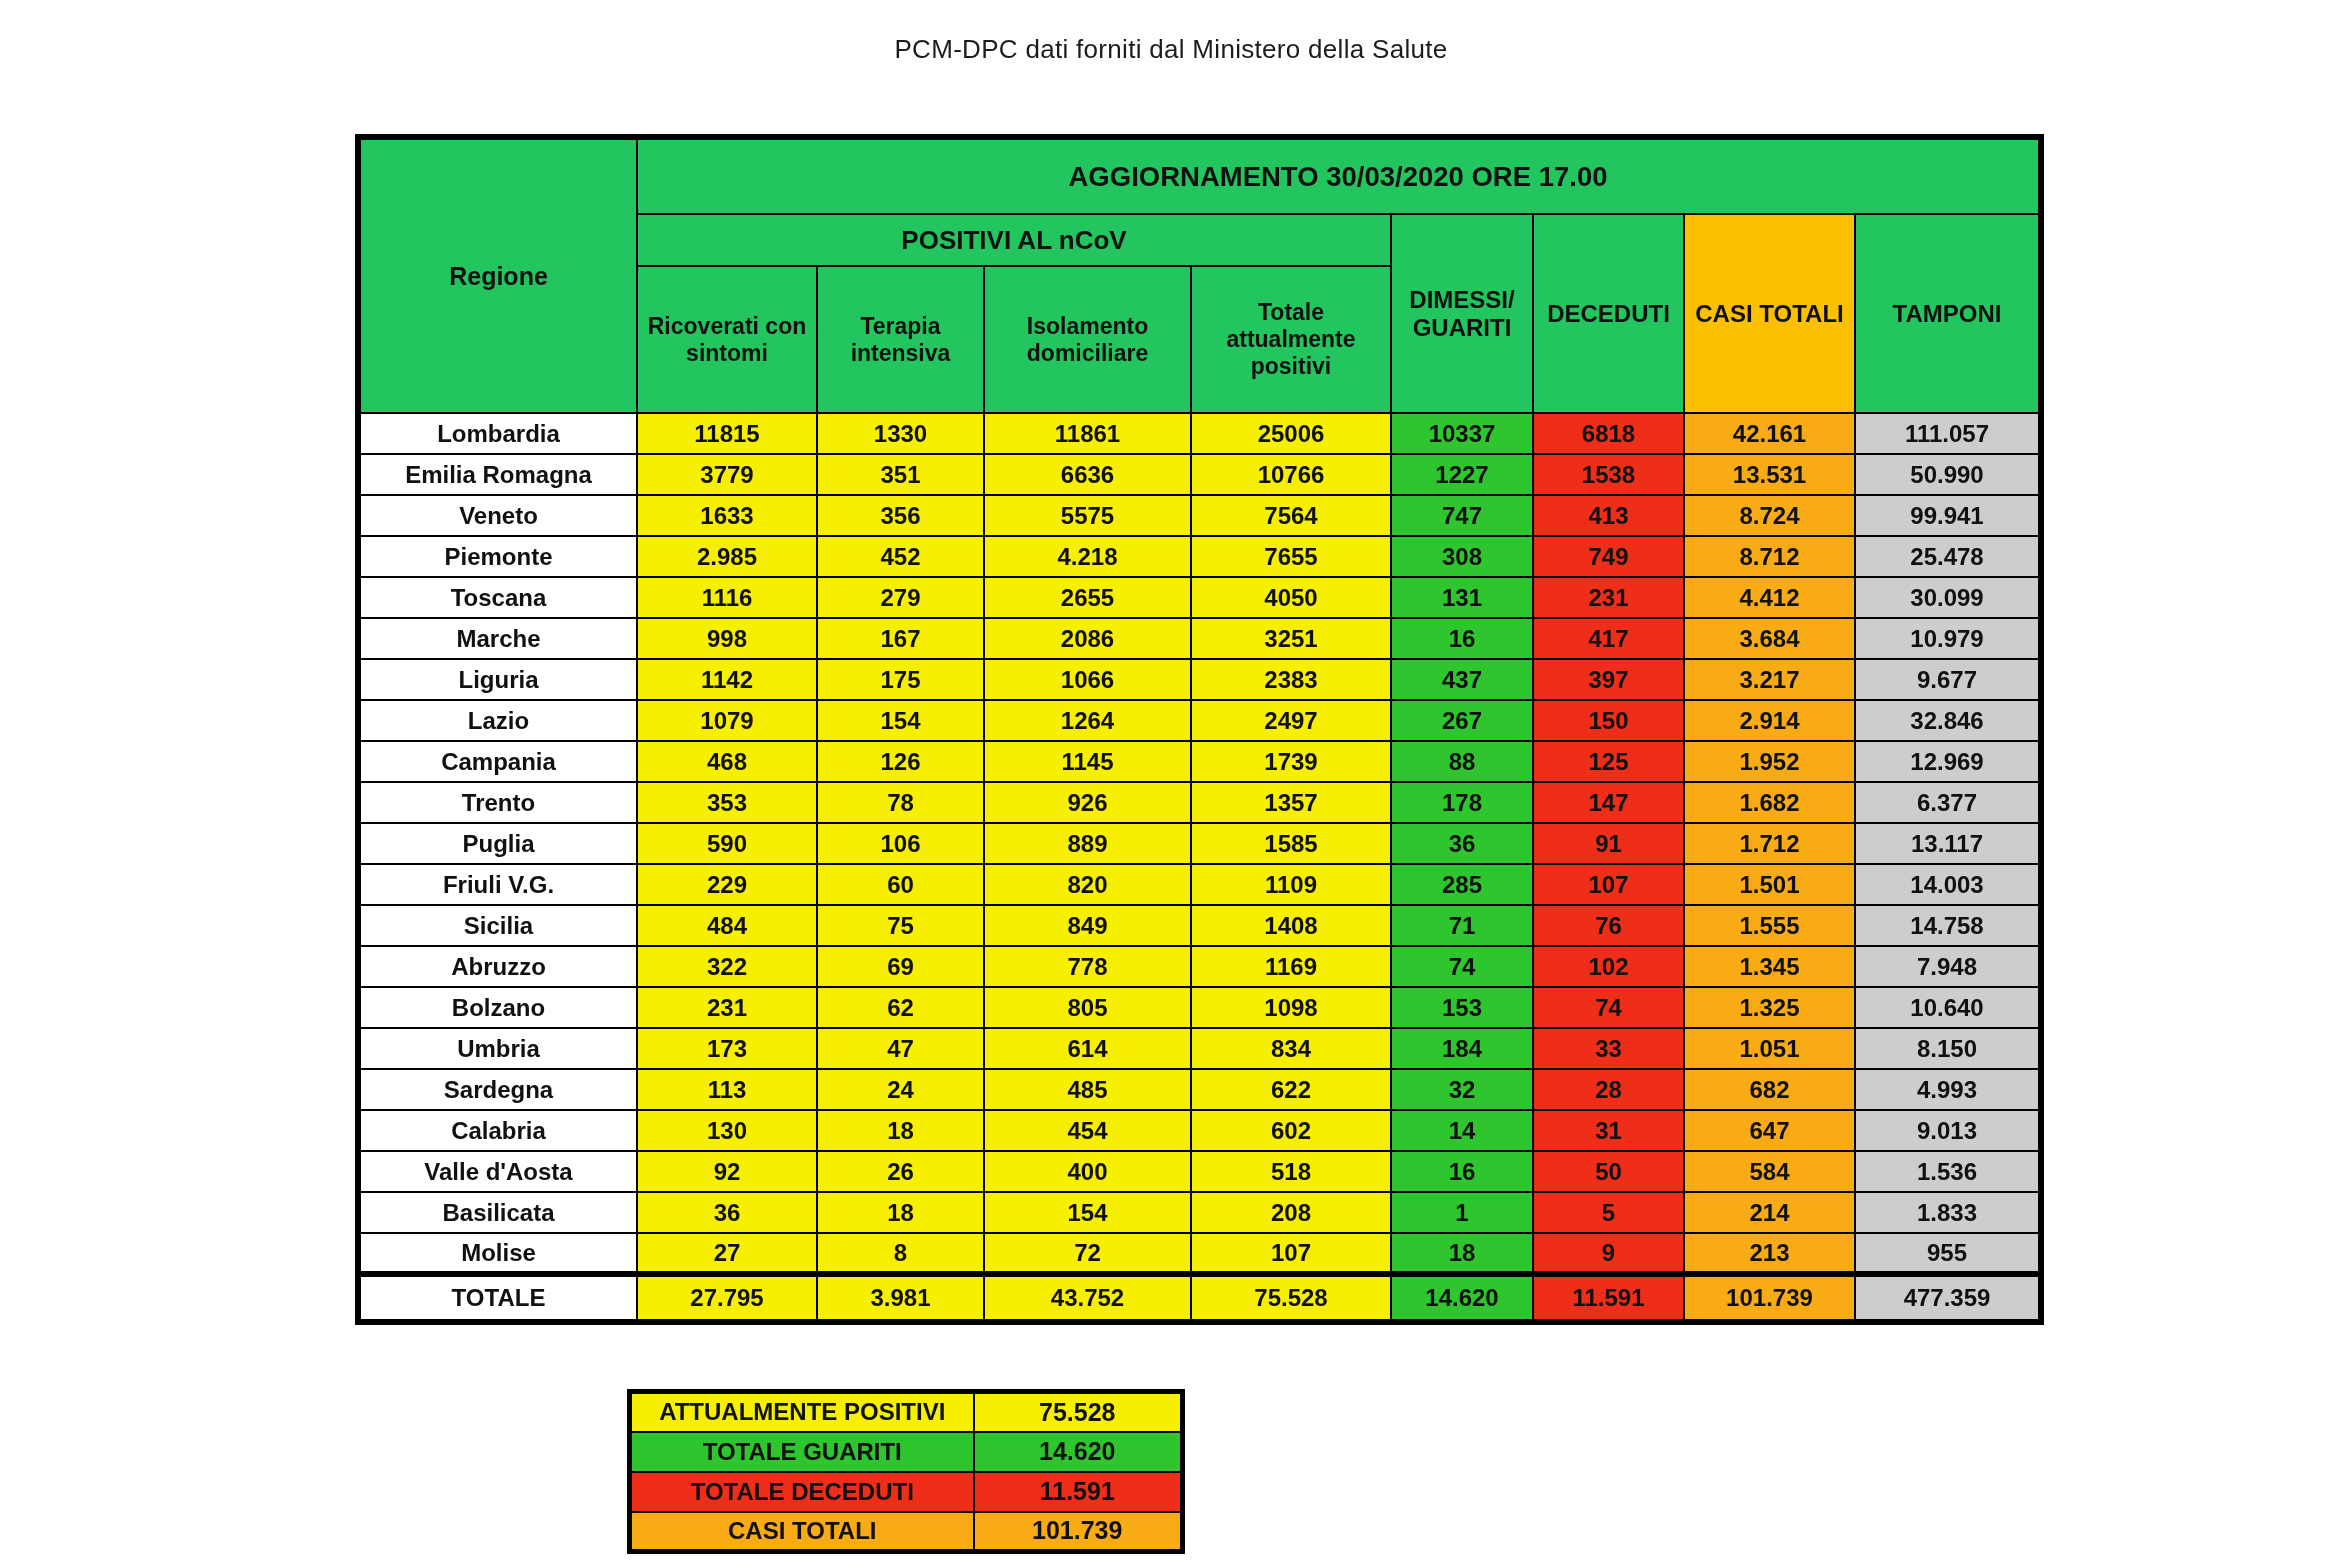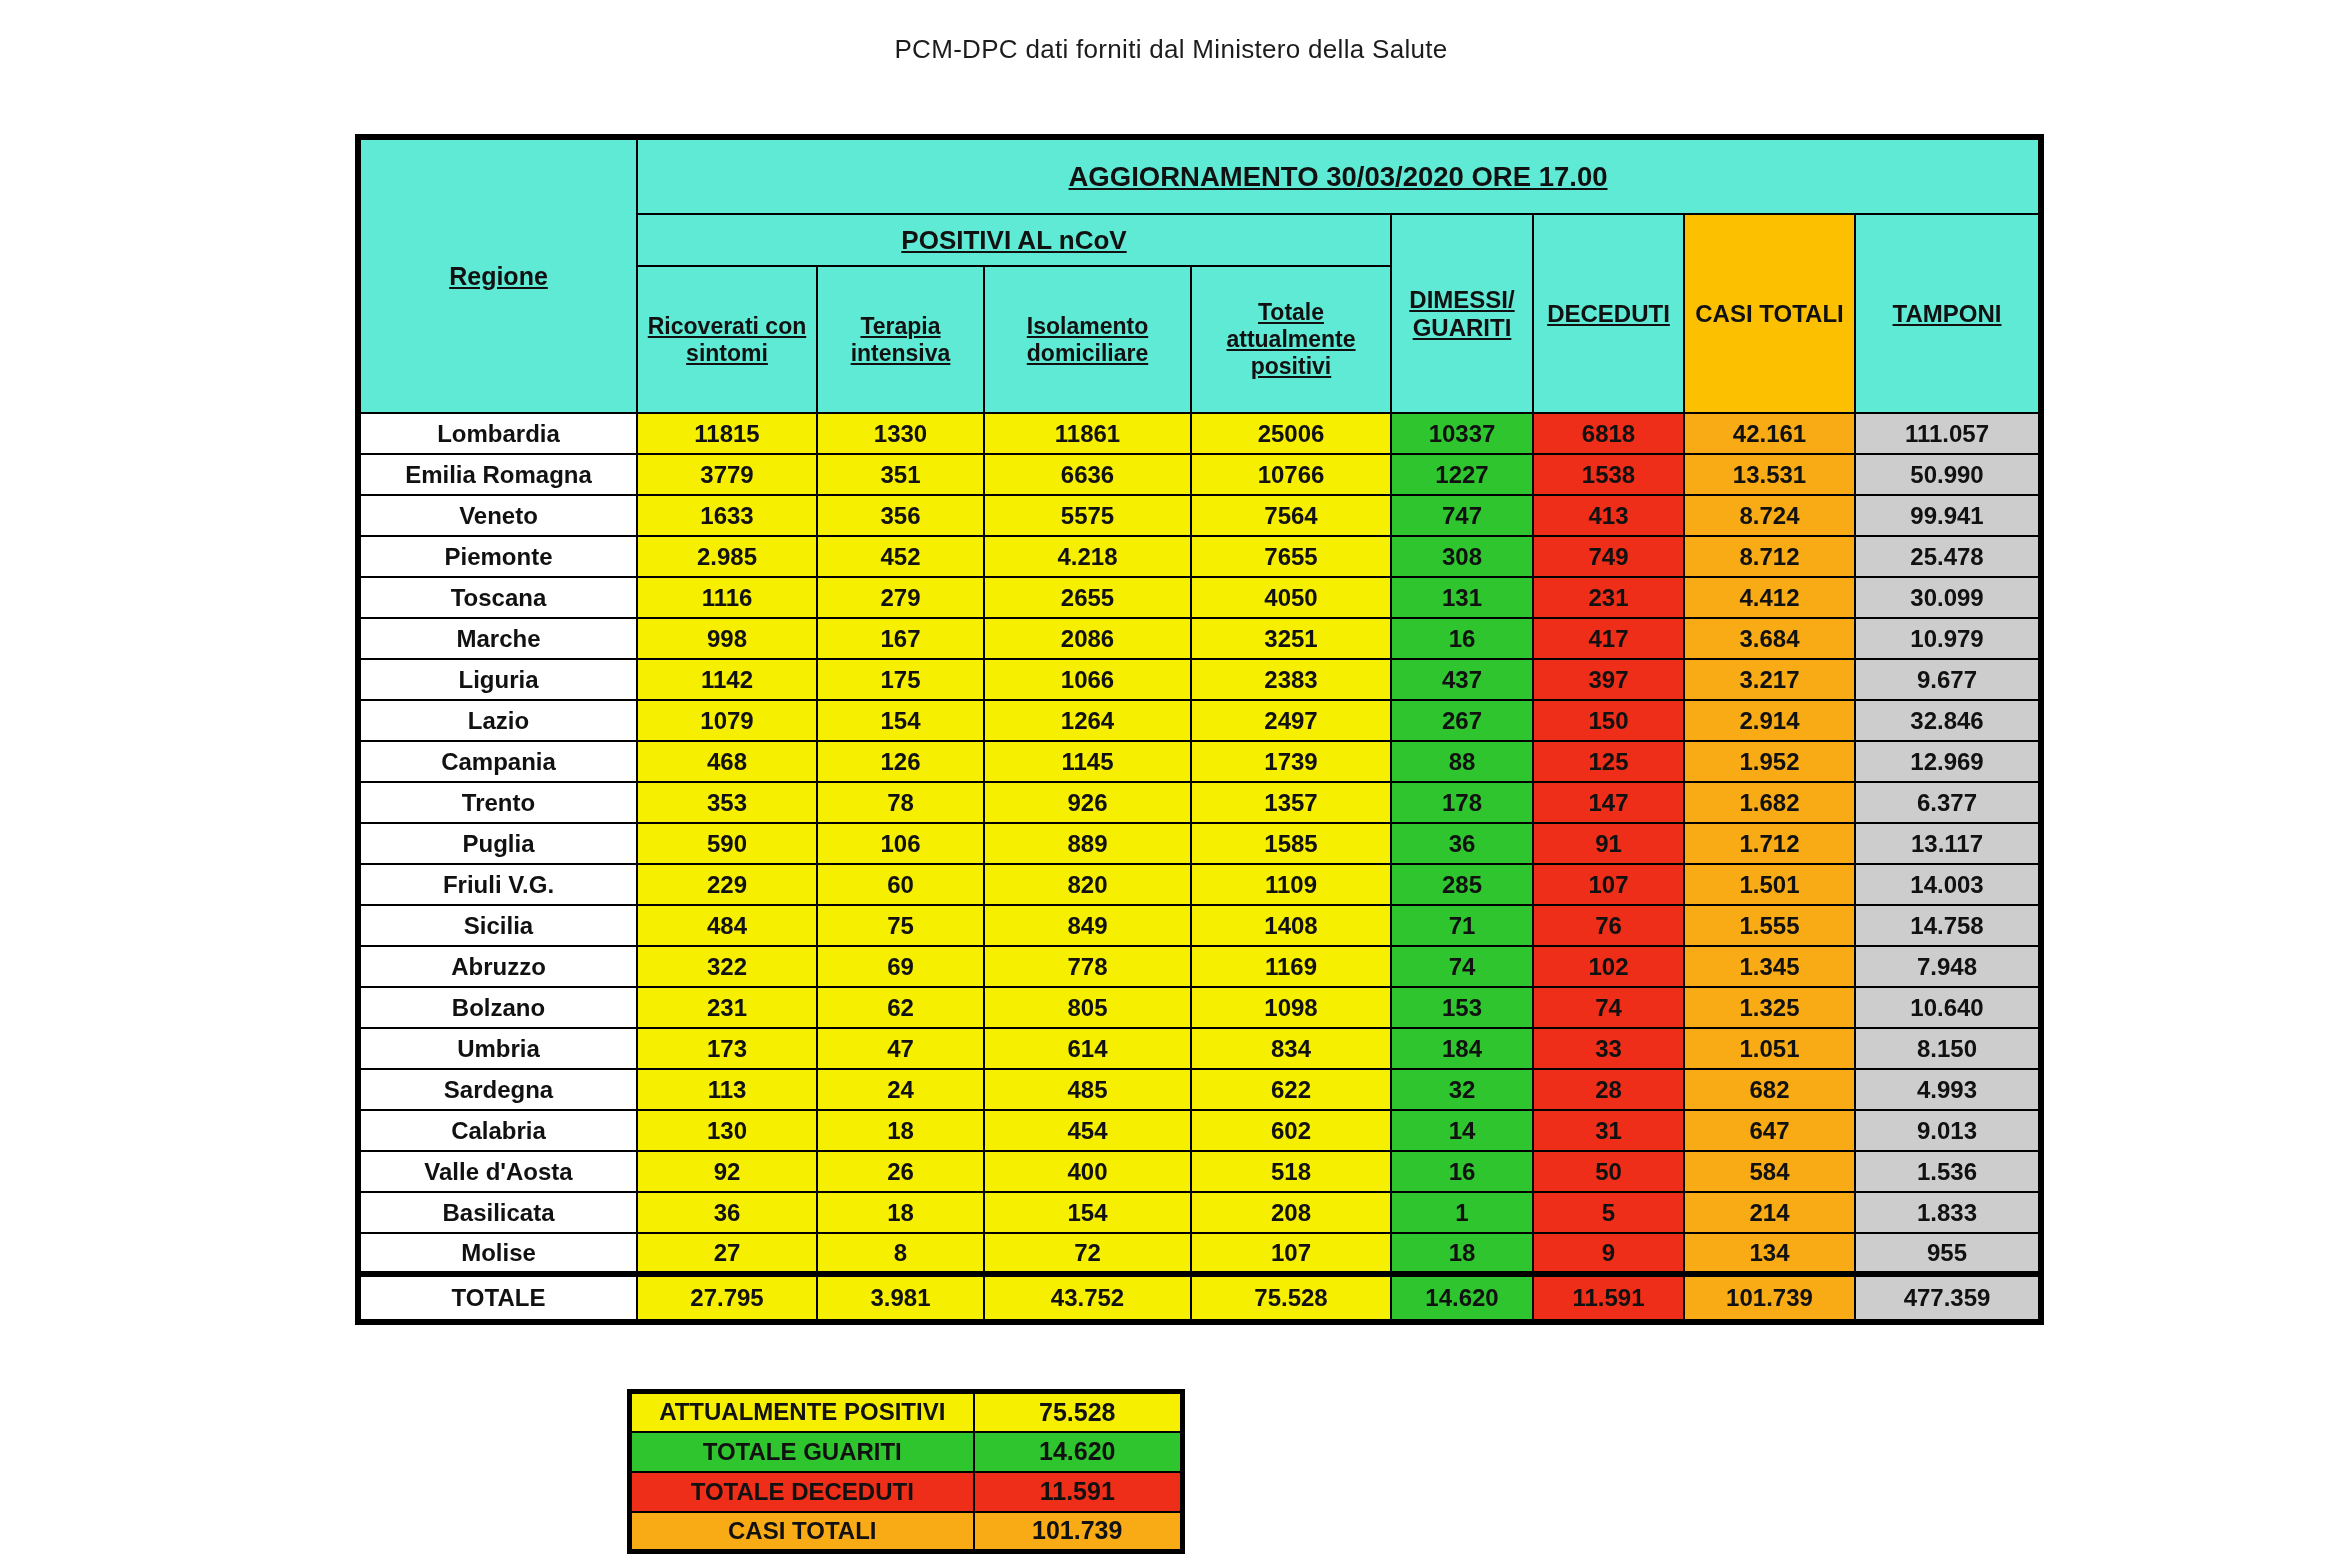--- a/index.html
+++ b/index.html
@@ -22,21 +22,21 @@
   table.main th, table.main td {
     border: 2.8px solid #000; text-align: center; vertical-align: middle;
     font-weight: bold; overflow: hidden; padding: 1.1px 2.2px;
   }
   tr.hr1 { height: 77px; }
   tr.hr2 { height: 52px; }
   tr.hr3 { height: 147px; }
   table.main tbody tr { height: 41px; }
   table.main tbody tr.total { height: 48px; }
 
-  .hgray   { background: #5eead4; text-decoration: underline; }
+  .hgray   { background: #22c55e; }
   .horange { background: #fdc000; }
 
   th.banner   { font-size: 27.5px; border-bottom-width: 5.5px; }
   th.group    { font-size: 26px; border-bottom-width: 5.5px; }
   th.sub      { font-size: 23px; border-bottom-width: 5.5px; }
   th.side     { font-size: 24px; border-bottom-width: 5.5px; }
   th.regione  { font-size: 25px; border-right-width: 6px; border-bottom-width: 5.5px; }
 
   table.main td { font-size: 24px; }
   td.c0 { background: #ffffff; border-right-width: 6px; margin-top: 18px; }
@@ -322,21 +322,21 @@
         <td class="c8">1.833</td>
       </tr>
       <tr>
         <td class="c0">Molise</td>
         <td class="c1">27</td>
         <td class="c2">8</td>
         <td class="c3">72</td>
         <td class="c4">107</td>
         <td class="c5">18</td>
         <td class="c6">9</td>
-        <td class="c7">134</td>
+        <td class="c7">213</td>
         <td class="c8">955</td>
       </tr>
       <tr class="total">
         <td class="c0">TOTALE</td>
         <td class="c1">27.795</td>
         <td class="c2">3.981</td>
         <td class="c3">43.752</td>
         <td class="c4">75.528</td>
         <td class="c5">14.620</td>
         <td class="c6">11.591</td>

